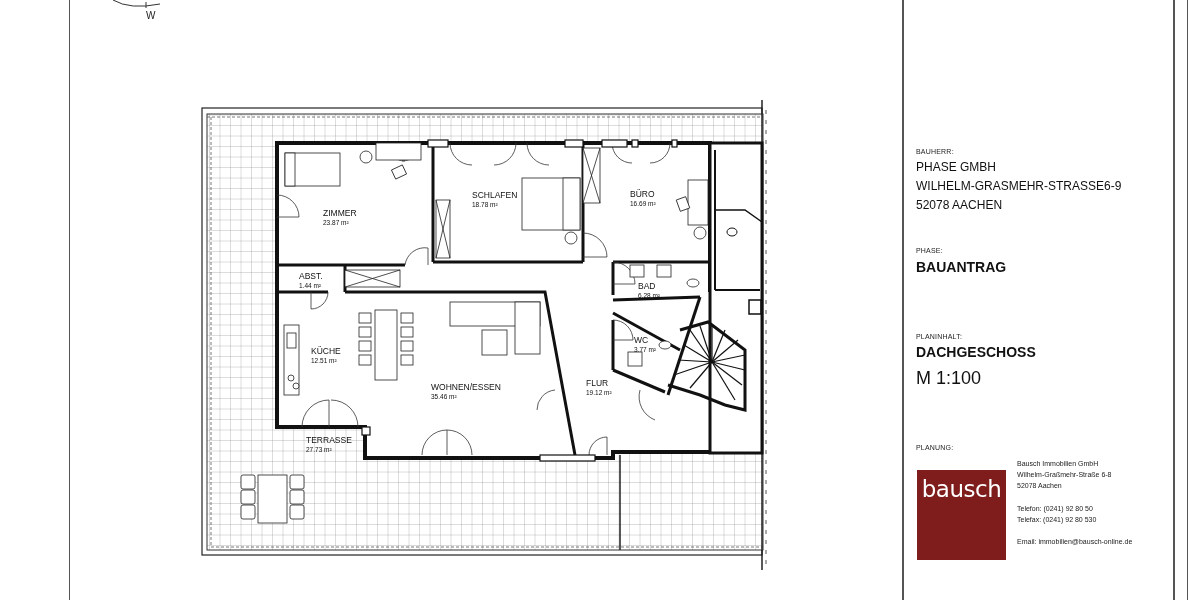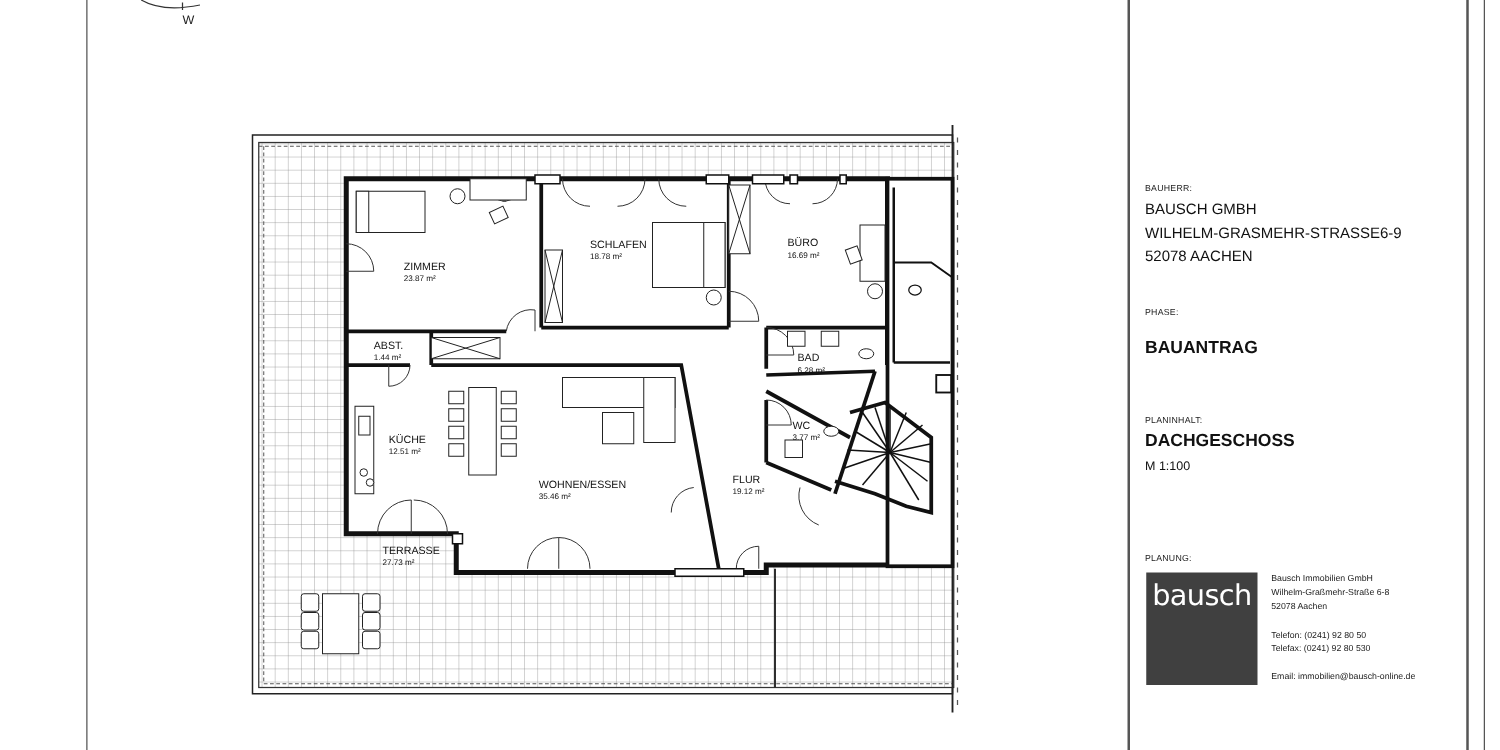--- a/index.html
+++ b/index.html
@@ -3,22 +3,22 @@
 <meta charset="utf-8">
 <style>
   html,body{margin:0;padding:0;background:#ffffff;}
   body{width:1200px;height:600px;position:relative;overflow:hidden;font-family:"Liberation Sans",sans-serif;color:#111;}
   .frame-line{position:absolute;background:#555;}
   #plan{position:absolute;left:0;top:0;}
   .tb{position:absolute;left:916px;}
   .tb-small{font-size:7px;color:#222;letter-spacing:0.2px;}
   .tb-line{font-size:12px;color:#111;line-height:19px;}
   .tb-bold{font-size:14px;font-weight:bold;color:#111;}
-  .tb-scale{font-size:10px;color:#111;}
-  .logo{position:absolute;left:917px;top:458px;width:89px;height:90px;background:#404040;}
+  .tb-scale{font-size:18px;color:#111;}
+  .logo{position:absolute;left:917px;top:470px;width:89px;height:90px;background:#7f1d1d;}
   .logo span{position:absolute;left:0;top:6px;width:89px;text-align:center;color:#fff;font-size:23px;font-family:"DejaVu Sans",sans-serif;font-weight:normal;letter-spacing:-0.5px;}
   .contact{position:absolute;left:1017px;font-size:7px;color:#222;line-height:10px;}
   .room-label{font-family:"Liberation Sans",sans-serif;font-size:8.5px;fill:#111;}
   .room-area{font-family:"Liberation Sans",sans-serif;font-size:6.5px;fill:#111;}
 </style>
 </head>
 <body>
 
 <div class="frame-line" style="left:69px;top:0;width:1px;height:600px;"></div>
 <div class="frame-line" style="left:902px;top:0;width:2px;height:600px;"></div>
@@ -209,26 +209,26 @@
     <text class="room-label" x="634" y="343">WC</text>
     <text class="room-area" x="634" y="352">3.77 m²</text>
     <text class="room-label" x="586" y="386">FLUR</text>
     <text class="room-area" x="586" y="395">19.12 m²</text>
     <text class="room-label" x="306" y="443">TERRASSE</text>
     <text class="room-area" x="306" y="452">27.73 m²</text>
   </g>
 </svg>
 
 <div class="tb tb-small" style="top:148px;">BAUHERR:</div>
-<div class="tb tb-line" style="top:158px;">BAUSCH GMBH</div>
+<div class="tb tb-line" style="top:158px;">PHASE GMBH</div>
 <div class="tb tb-line" style="top:177px;">WILHELM-GRASMEHR-STRASSE6-9</div>
 <div class="tb tb-line" style="top:196px;">52078 AACHEN</div>
 
 <div class="tb tb-small" style="top:247px;">PHASE:</div>
-<div class="tb tb-bold" style="top:259px;margin-top:10px;">BAUANTRAG</div>
+<div class="tb tb-bold" style="top:259px;">BAUANTRAG</div>
 
 <div class="tb tb-small" style="top:333px;">PLANINHALT:</div>
 <div class="tb tb-bold" style="top:344px;">DACHGESCHOSS</div>
 <div class="tb tb-scale" style="top:368px;">M 1:100</div>
 
 <div class="tb tb-small" style="top:444px;">PLANUNG:</div>
 <div class="logo">
   <span>bausch</span>
 </div>
 <div class="contact" style="top:459px;">Bausch Immobilien GmbH</div>

